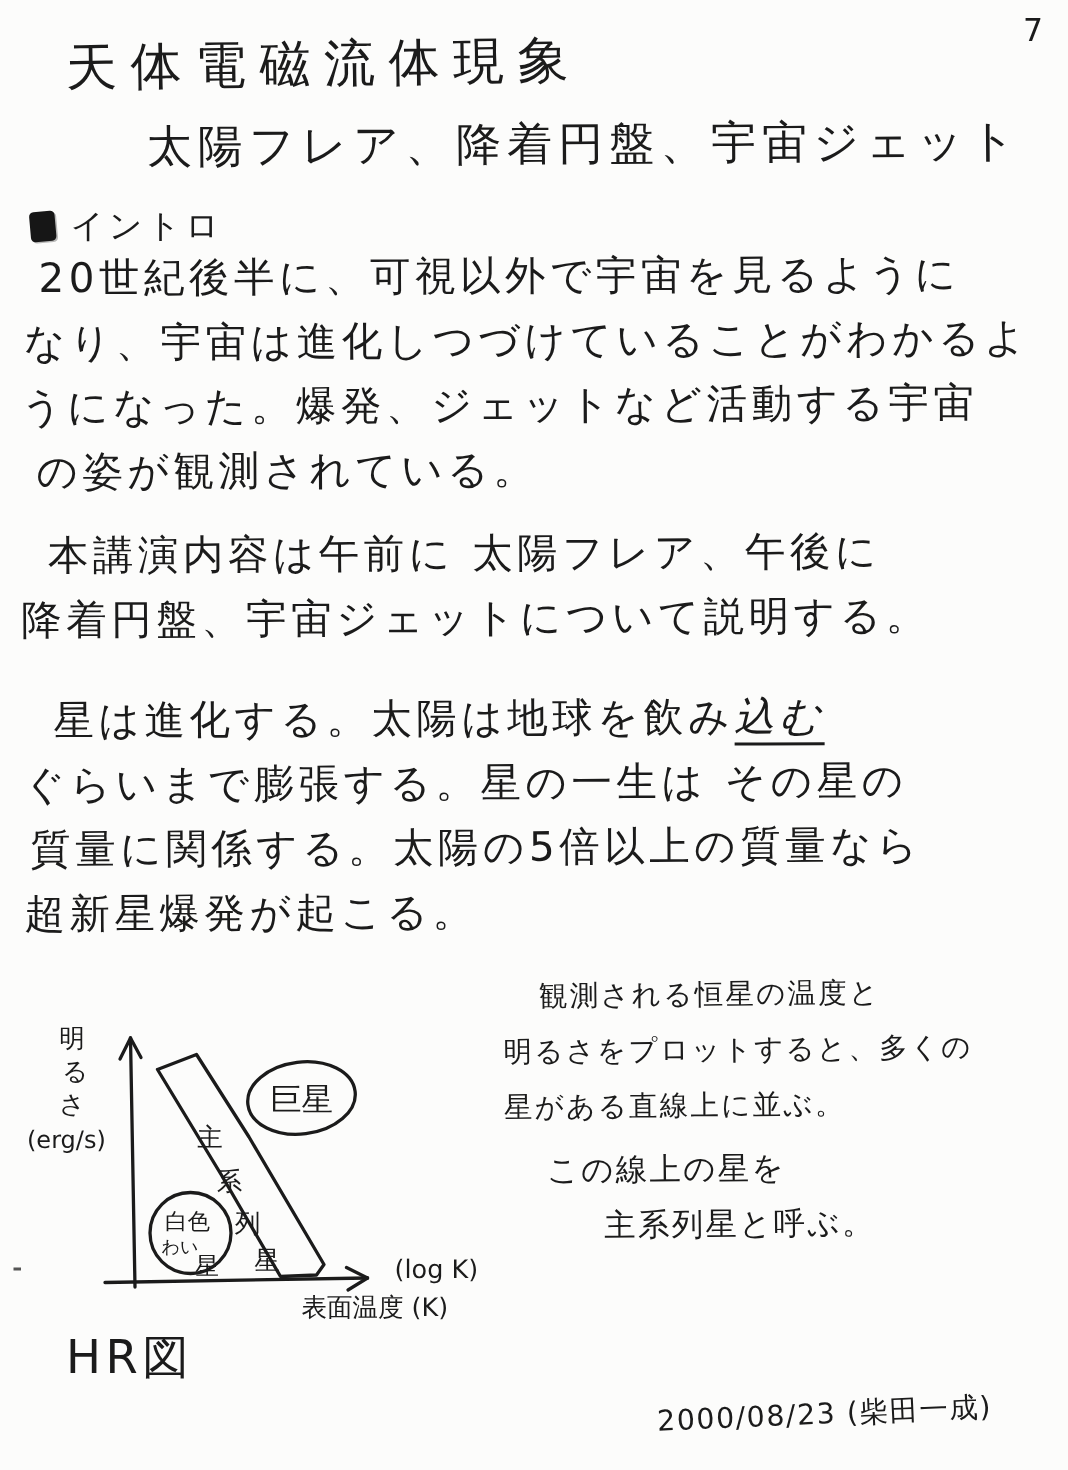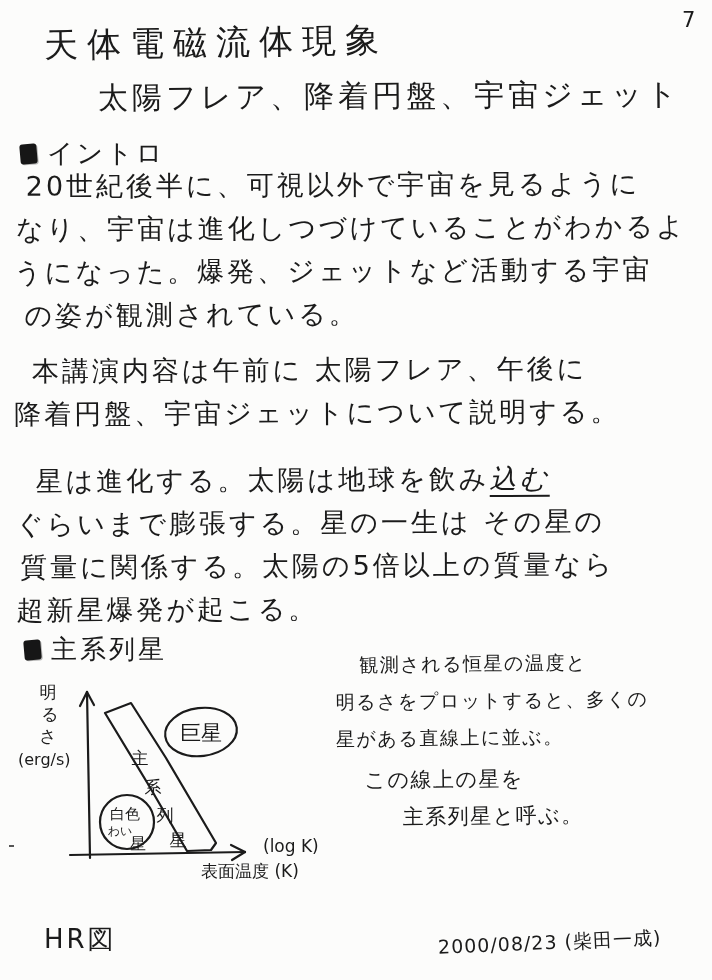--- a/index.html
+++ b/index.html
@@ -24,21 +24,21 @@
     font-size:34px;letter-spacing:9px;font-weight:500;
     transform:rotate(-0.9deg);
   }
   .subtitle{
     position:absolute;top:76px;left:98px;
     font-size:30px;letter-spacing:4px;font-weight:500;
     transform:rotate(-0.4deg);
   }
   .section-heading{
     position:absolute;display:flex;align-items:center;gap:10px;
-    font-size:26px;letter-spacing:3px;
+    font-size:22px;letter-spacing:3px;
   }
   .heading-intro{top:136px;left:20px;}
   .heading-ms{top:632px;left:24px;}
   .bullet{
     width:17px;height:20px;background:#161616;
     transform:rotate(-5deg);border-radius:3px;
     box-shadow:1px 1px 0 #33333355;
     flex:0 0 auto;
   }
   .para{position:absolute;font-size:27px;letter-spacing:3px;line-height:43px;transform:rotate(-0.3deg);}
@@ -60,22 +60,22 @@
     transform:rotate(-0.6deg);
   }
   .note .n1{margin-left:24px;}
   .note .n2{margin-left:0;}
   .note .n3{margin-left:0;}
   .note .n4{margin-left:28px;margin-top:5px;font-size:21px;}
   .note .n5{margin-left:66px;font-size:21px;}
   .diagram{position:absolute;top:672px;left:8px;}
   .diagram text{fill:#1b1b1b;font-family:"DejaVu Sans",sans-serif;}
   .caption-hr{
-    position:absolute;top:922px;left:44px;
-    font-size:26px;letter-spacing:3px;
+    position:absolute;top:884px;left:44px;
+    font-size:31px;letter-spacing:3px;
   }
   .date-sig{
     position:absolute;top:930px;left:438px;
     font-size:19px;letter-spacing:1px;
     transform:rotate(-2.5deg);
   }
   .scan-speck{
     position:absolute;top:845px;left:9px;width:5px;height:2px;background:#555;
   }
 </style>
@@ -106,24 +106,20 @@
     <span class="bodyline hand ind3">降着円盤、宇宙ジェットについて説明する。</span>
   </div>
 
   <div class="para para-evolution">
     <span class="bodyline hand ind6"><span>星は進化する。太陽は地球を飲み</span><span class="u">込む</span></span>
     <span class="bodyline hand ind2">ぐらいまで膨張する。星の一生は その星の</span>
     <span class="bodyline hand ind7">質量に関係する。太陽の5倍以上の質量なら</span>
     <span class="bodyline hand ind2">超新星爆発が起こる。</span>
   </div>
 
-  <div class="section-heading heading-ms">
-    <span class="bullet"></span>
-    <span class="hand">主系列星</span>
-  </div>
 
   <div class="note">
     <span class="bodyline hand n1">観測される恒星の温度と</span>
     <span class="bodyline hand n2">明るさをプロットすると、多くの</span>
     <span class="bodyline hand n3">星がある直線上に並ぶ。</span>
     <span class="bodyline hand n4">この線上の星を</span>
     <span class="bodyline hand n5">主系列星と呼ぶ。</span>
   </div>
 
   <svg class="diagram" width="340" height="224" viewBox="0 0 340 224">

